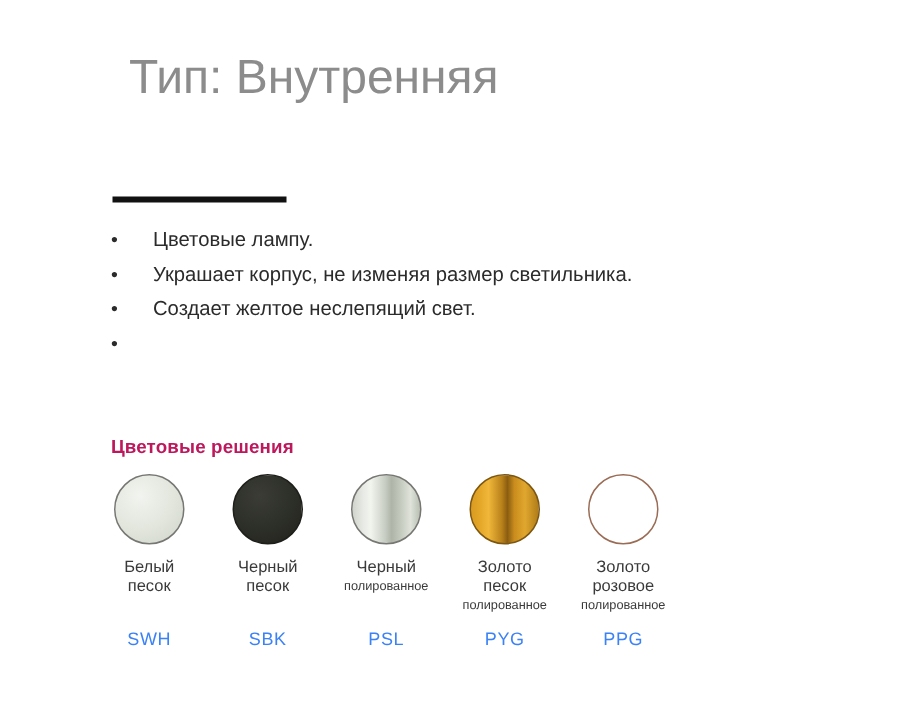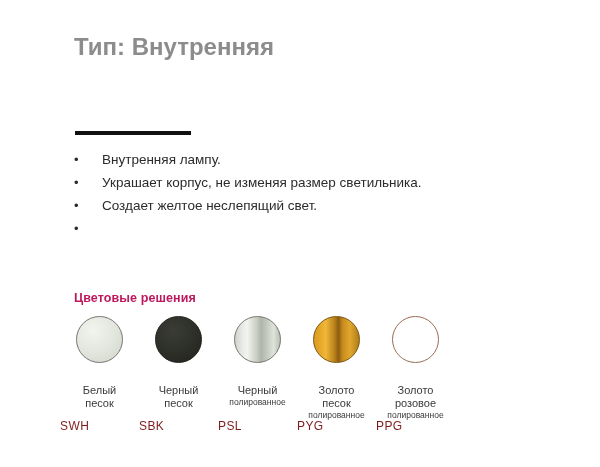--- a/index.html
+++ b/index.html
@@ -32,25 +32,25 @@
   .title {
     font-size: 38px;
     font-weight: bold;
     color: #1a1a1a;
     letter-spacing: -0.6px;
     line-height: 1.05;
     margin: 0;
     white-space: nowrap;
   }
   .subtitle {
-    font-size: 24px;
-    font-weight: bold;
+    font-size: 32px;
+    font-weight: normal;
     color: #8c8c8c;
     line-height: 1.1;
-    margin: 12px 0 0 0;
+    margin: 12px 0 0 12px;
     white-space: nowrap;
   }
   .divider {
     position: absolute;
     left: 75px;
     top: 131px;
     width: 116px;
     height: 4px;
     background: #111111;
   }
@@ -136,21 +136,21 @@
   }
   .sw-ppg {
     background: linear-gradient(90deg,
       #e0a387 0%, #f0bca4 15%, #f6c9b2 27%,
       #c08a72 46%, #95614c 55%, #cf9madeup 55%,
       #cf9a80 66%, #edbca4 82%, #bd8a70 100%);
     border-color: #9a6c55;
   }
 
   .label-block {
-    margin-top: 21px;
+    margin-top: 9px;
     text-align: center;
     line-height: 13px;
   }
   .label-main {
     font-size: 11px;
     color: #3a3a3a;
     display: block;
   }
   .label-sub {
     font-size: 8.5px;
@@ -160,40 +160,41 @@
   }
 
   .code-row {
     position: absolute;
     left: 60px;
     top: 419px;
     display: flex;
   }
   .code-cell {
     width: 79px;
+    text-align: center;
     font-size: 12px;
-    color: #7f1d1d;
+    color: #3b82f6;
     letter-spacing: 0.4px;
   }
 </style>
 </head>
 <body>
 
 <div class="page">
 
   <div class="header">
     <div class="subtitle">Тип: Внутренняя</div>
   </div>
 
   <div class="divider"></div>
 
   <ul class="features">
     <li class="feature-row">
       <span class="bullet">•</span>
-      <span class="feature-text">Внутренняя лампу.</span>
+      <span class="feature-text">Цветовые лампу.</span>
     </li>
     <li class="feature-row">
       <span class="bullet">•</span>
       <span class="feature-text">Украшает корпус, не изменяя размер светильника.</span>
     </li>
     <li class="feature-row">
       <span class="bullet">•</span>
       <span class="feature-text">Создает желтое неслепящий свет.</span>
     </li>
     <li class="feature-row">

